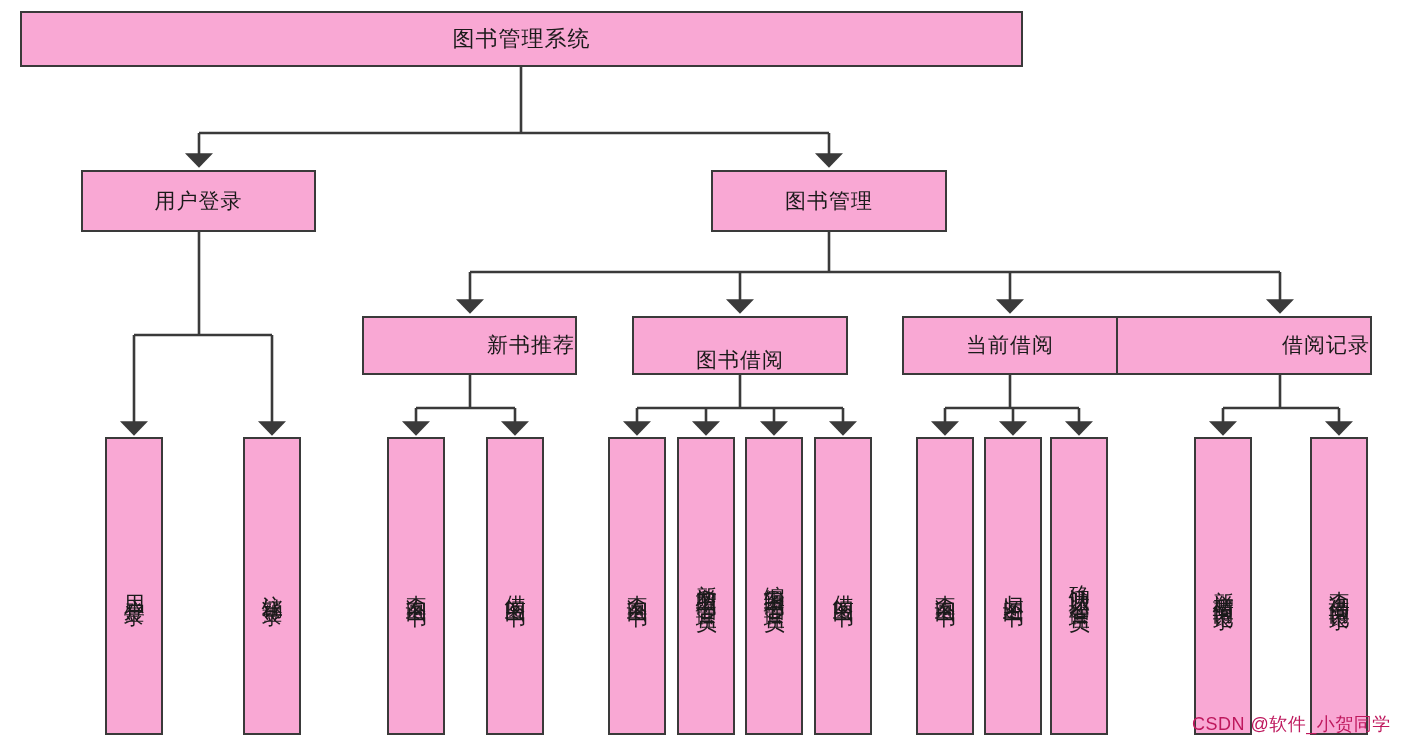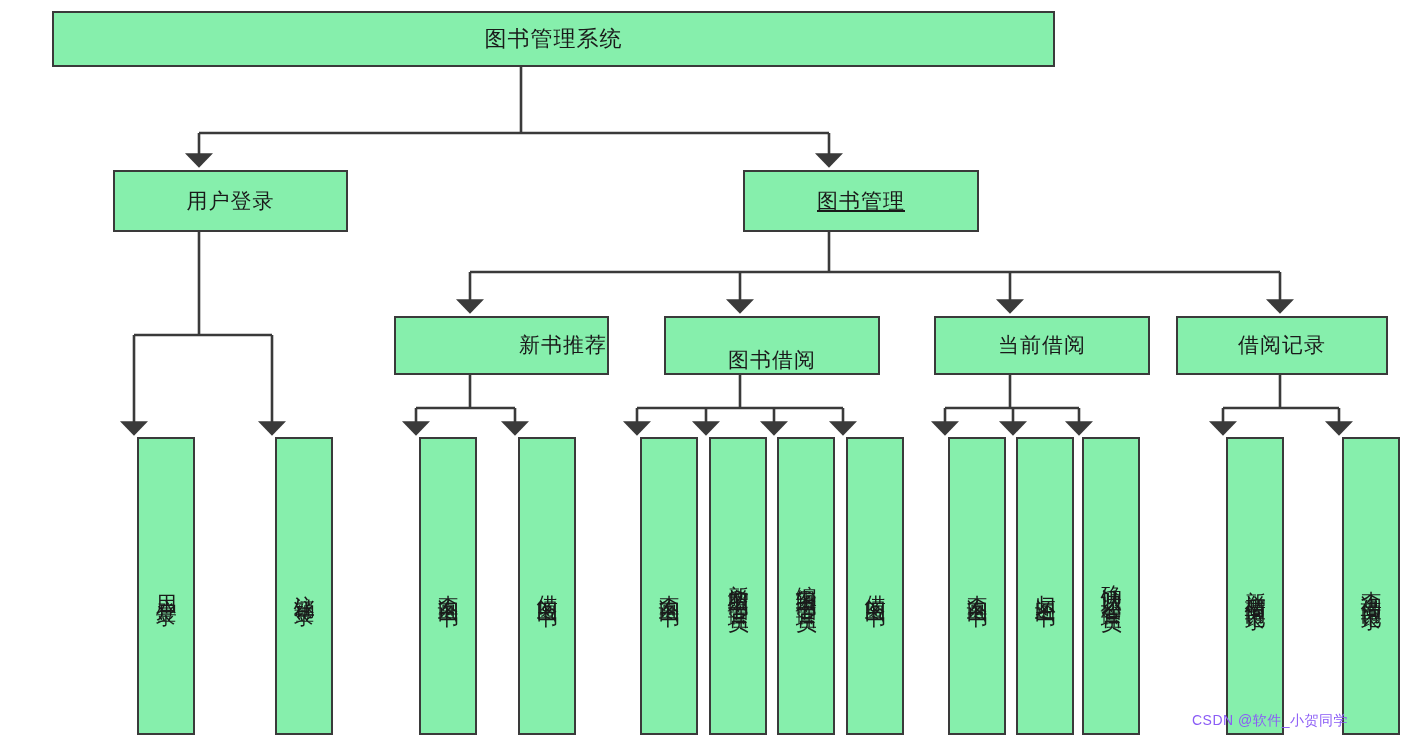--- a/index.html
+++ b/index.html
@@ -17,49 +17,48 @@
   svg#edges{
     position:absolute;
     left:0;top:0;
     width:1405px;
     height:747px;
     pointer-events:none;
   }
   .node{
     position:absolute;
     box-sizing:border-box;
-    background:#86efac;
+    background:#f9a8d4;
     border:2.5px solid #3a3a3a;
     display:flex;
     align-items:center;
     justify-content:center;
     color:#1a1a1a;
-    margin-left:32px;
   }
   .node .lbl{
     font-size:21px;
     letter-spacing:1px;
     line-height:1.25;
     white-space:nowrap;
   }
   .node.leaf .lbl{
     writing-mode:vertical-rl;
     text-orientation:upright;
     font-size:21px;
     letter-spacing:4px;
     white-space:normal;
     max-height:270px;
   }
   .node.root .lbl{font-size:22px;}
   .watermark{
     position:absolute;
     left:1192px;
     top:712px;
-    font-size:14px;
-    color:#8b5cf6;
+    font-size:18px;
+    color:#be185d;
     letter-spacing:0.5px;
     white-space:nowrap;
     user-select:none;
   }
 </style>
 </head>
 <body>
 
 <div id="stage">
 
@@ -113,34 +112,34 @@
     </g>
   </svg>
 
   <div class="node root" style="left:20px;top:11px;width:1003px;height:56px;">
     <span class="lbl">图书管理系统</span>
   </div>
 
   <div class="node" style="left:81px;top:170px;width:235px;height:62px;">
     <span class="lbl">用户登录</span>
   </div>
-  <div class="node" style="left:711px;top:170px;width:236px;height:62px;text-decoration:underline;">
+  <div class="node" style="left:711px;top:170px;width:236px;height:62px;">
     <span class="lbl">图书管理</span>
   </div>
 
   <div class="node" style="left:362px;top:316px;width:215px;height:59px;justify-content:flex-end;">
     <span class="lbl">新书推荐</span>
   </div>
   <div class="node" style="left:632px;top:316px;width:216px;height:59px;align-items:flex-end;">
     <span class="lbl">图书借阅</span>
   </div>
   <div class="node" style="left:902px;top:316px;width:216px;height:59px;">
     <span class="lbl">当前借阅</span>
   </div>
-  <div class="node" style="left:1144px;top:316px;width:212px;height:59px;">
+  <div class="node" style="left:1116px;top:316px;width:256px;height:59px;justify-content:flex-end;">
     <span class="lbl">借阅记录</span>
   </div>
 
   <div class="node leaf" style="left:105px;top:437px;width:58px;height:298px;">
     <span class="lbl">用户登录</span>
   </div>
   <div class="node leaf" style="left:243px;top:437px;width:58px;height:298px;">
     <span class="lbl">注销登录</span>
   </div>
 

